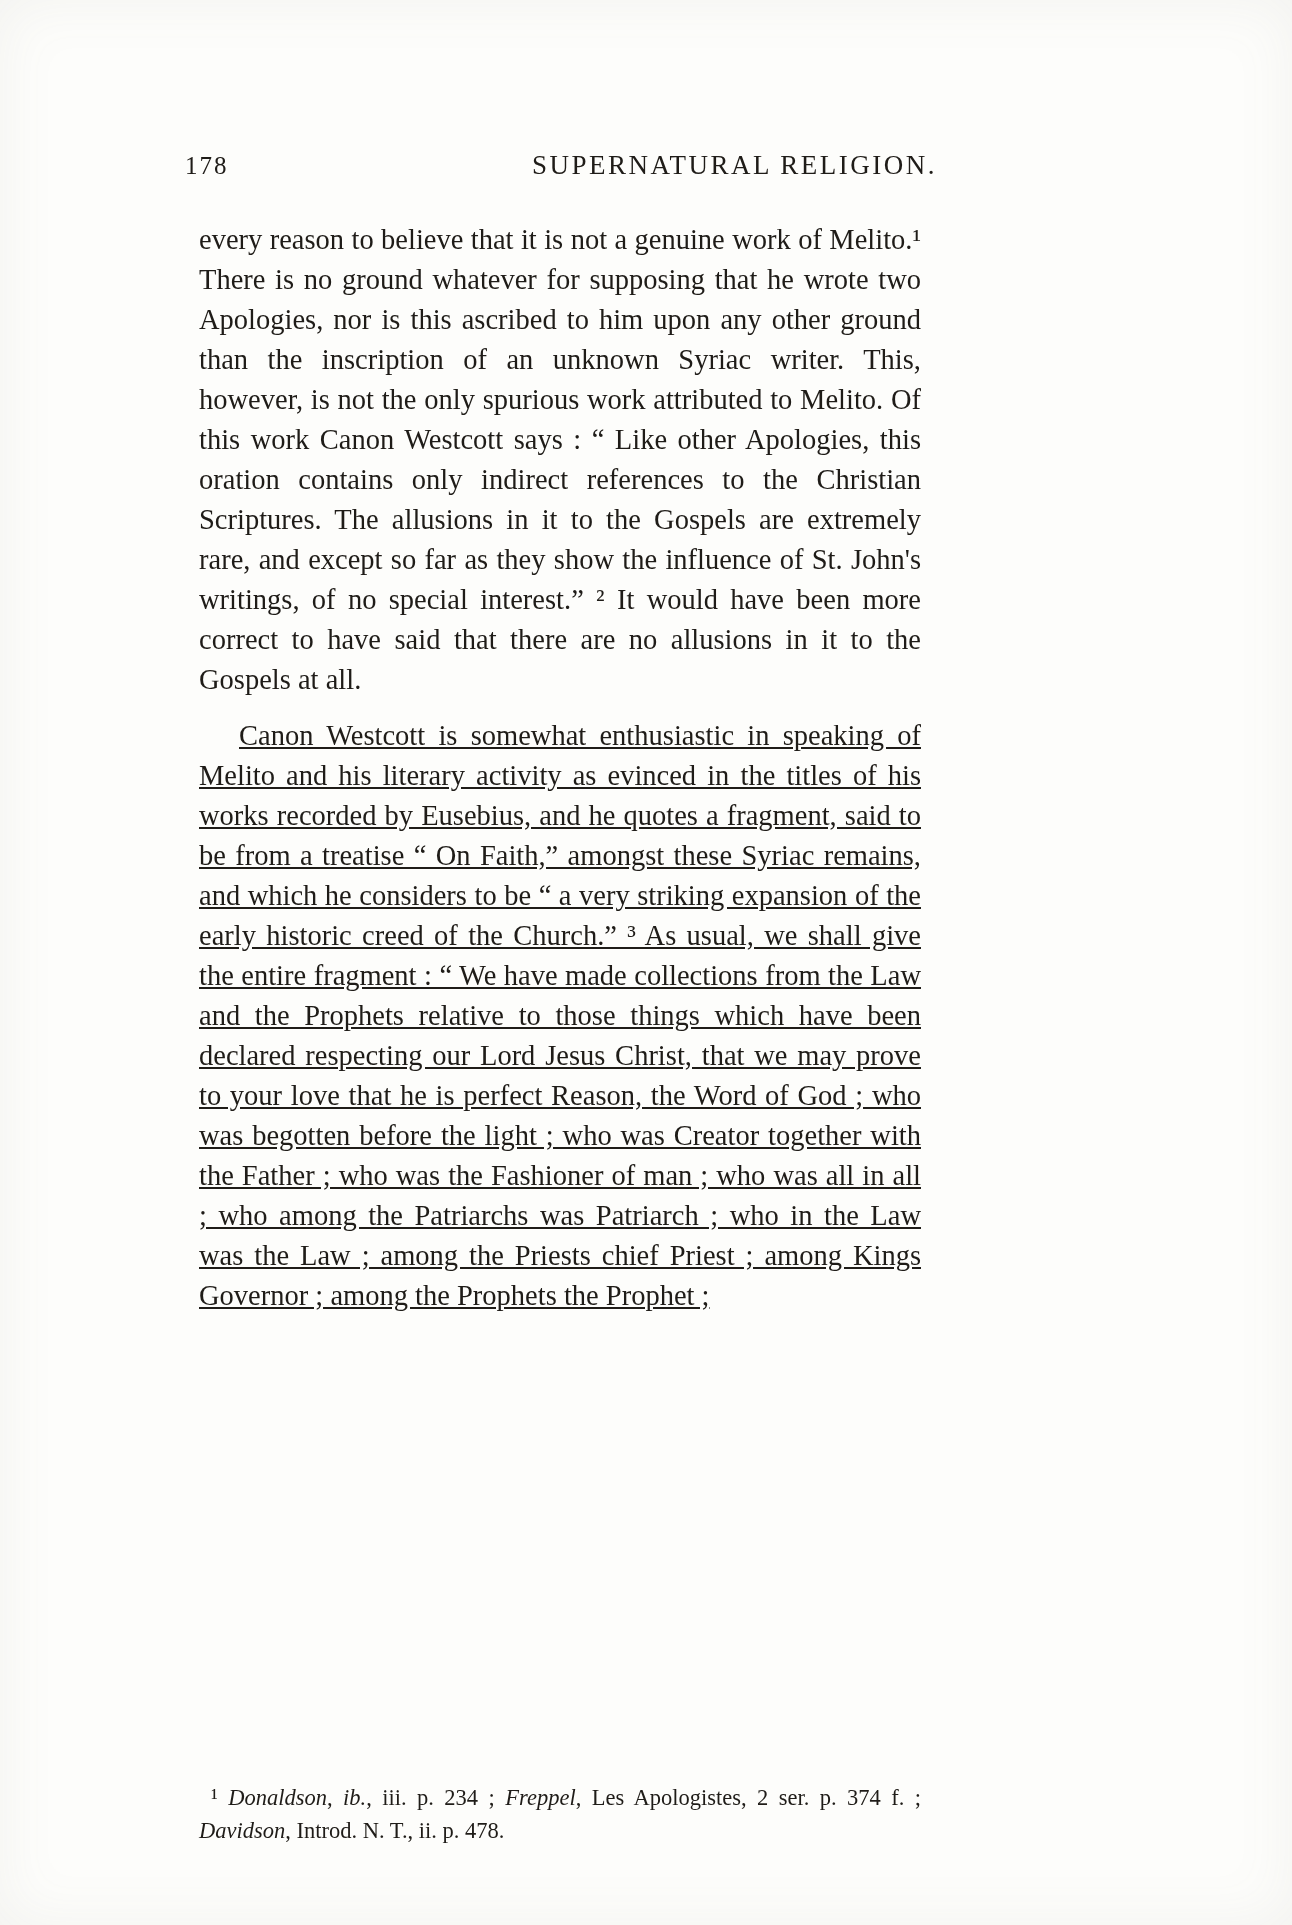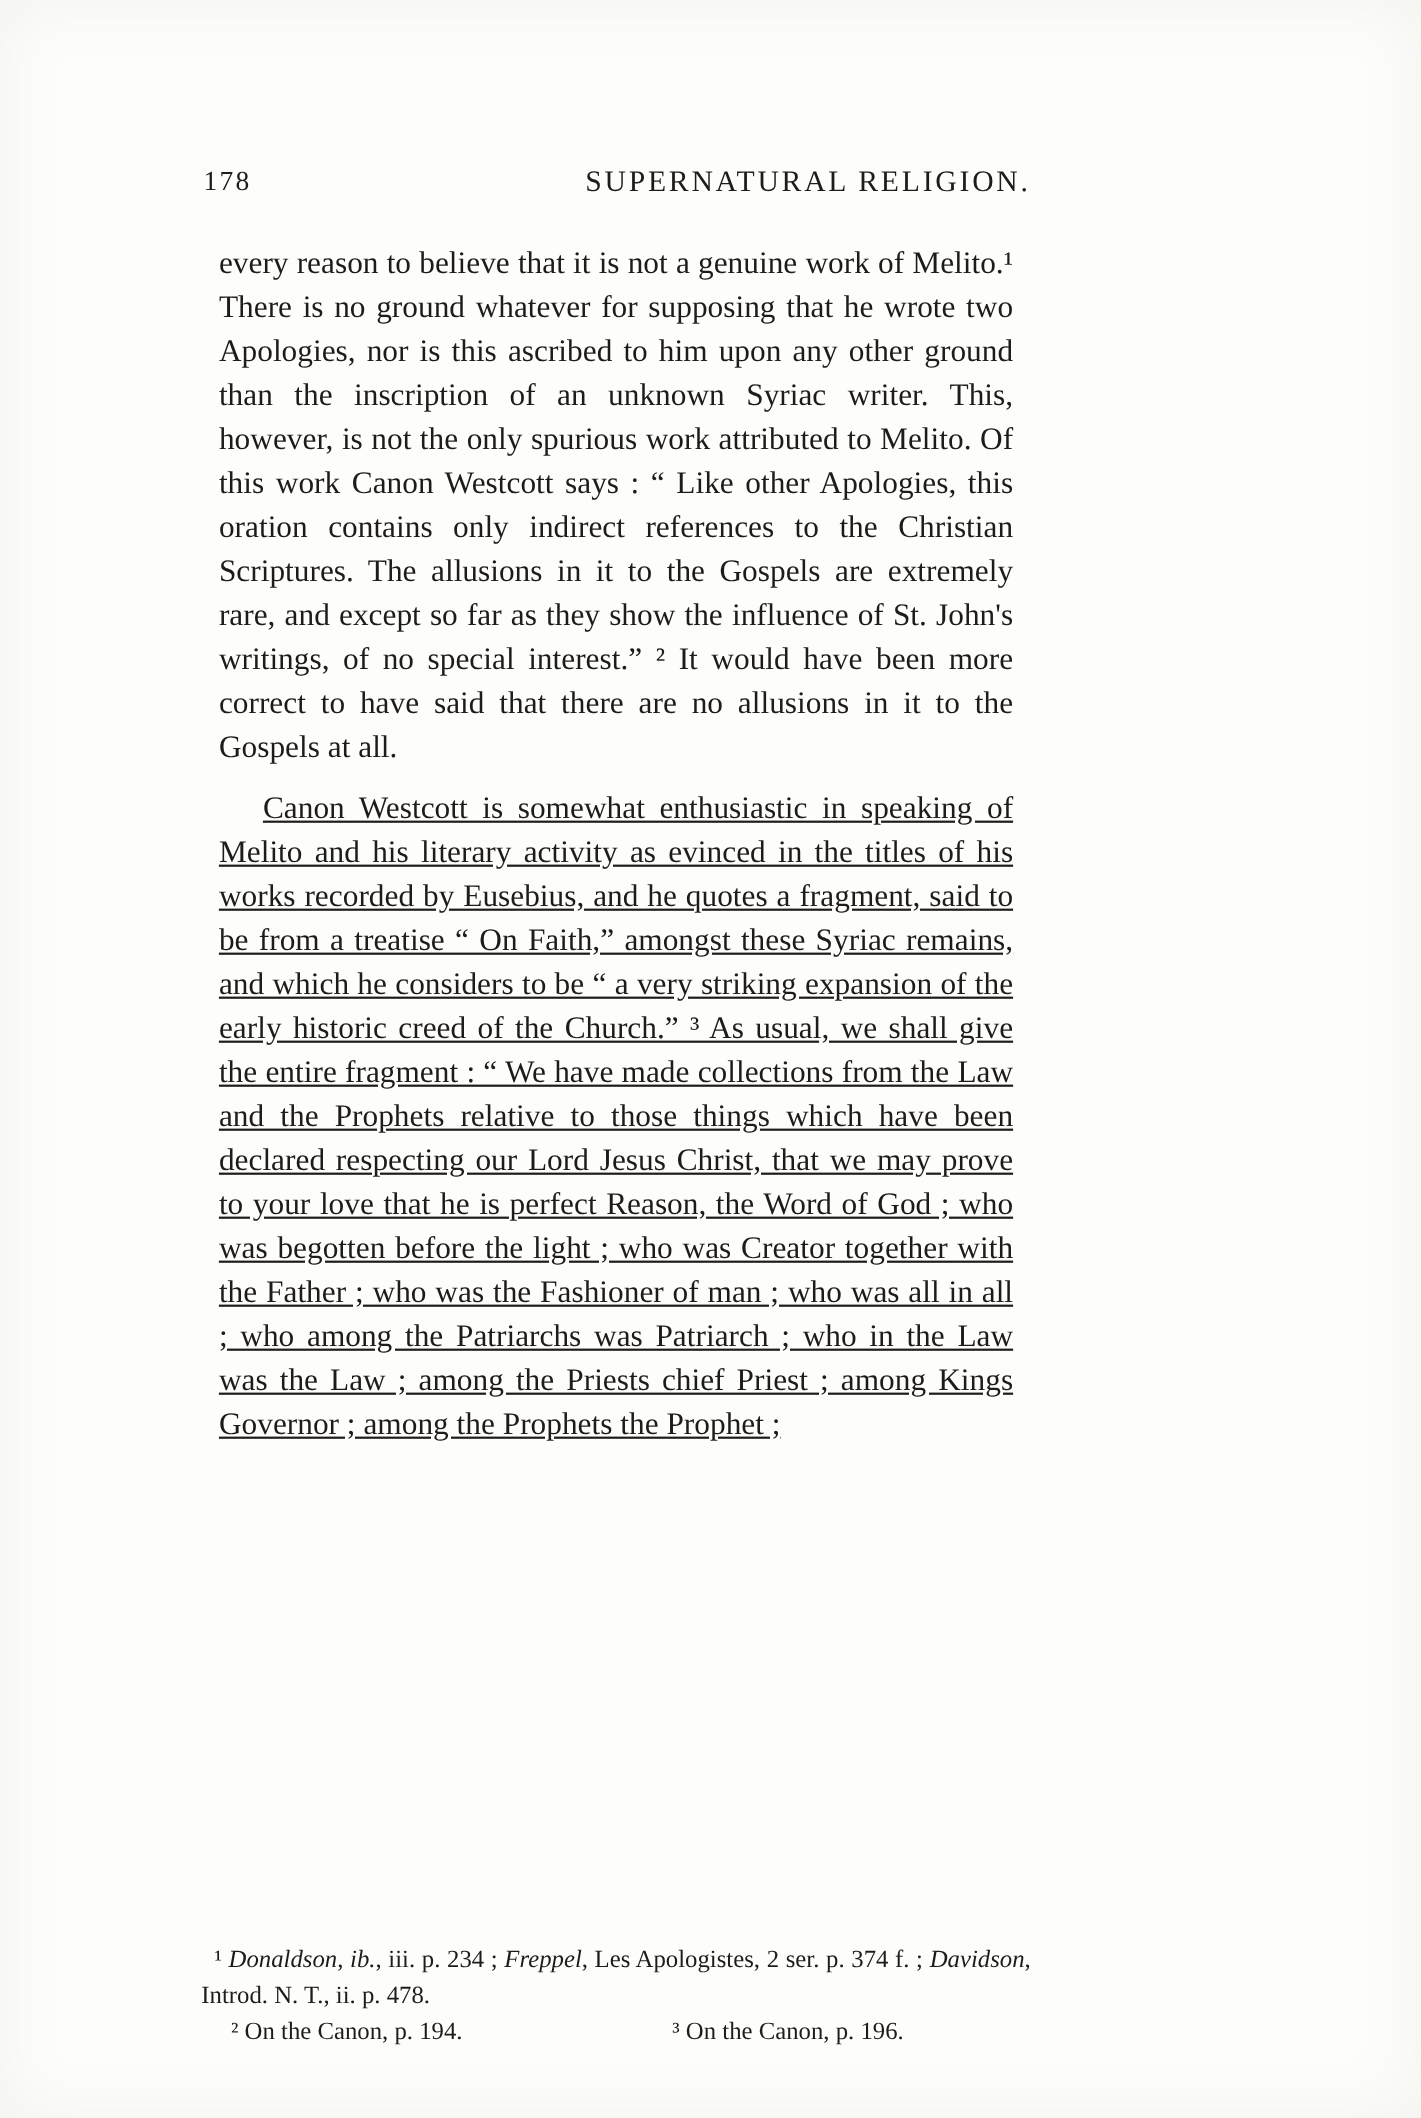--- a/index.html
+++ b/index.html
@@ -48,21 +48,21 @@
   }
   .para { margin: 16px; }
   .para.indented { text-indent: 40px; text-decoration: underline; }
   .footnotes {
     margin-top: auto;
     font-size: 22.5px;
     line-height: 33px;
     flex: 0 0 auto;
   }
   .footnote-long {
-    margin: 0;
+    margin: 16px;
     text-align: justify;
     text-justify: inter-word;
     text-indent: 12px;
   }
   .footnote-row {
     margin: 0;
     white-space: nowrap;
   }
   .fn-left { margin-left: 27px; }
   .fn-right { margin-left: 185px; }
@@ -77,19 +77,15 @@
     <span class="running-title">SUPERNATURAL RELIGION.</span>
   </div>
 
   <div class="page-body">
     <p class="para">every reason to believe that it is not a genuine work of Melito.¹ There is no ground whatever for supposing that he wrote two Apologies, nor is this ascribed to him upon any other ground than the inscription of an unknown Syriac writer. This, however, is not the only spurious work attributed to Melito. Of this work Canon Westcott says : “ Like other Apologies, this oration contains only indirect references to the Christian Scriptures. The allusions in it to the Gospels are extremely rare, and except so far as they show the influence of St. John's writings, of no special interest.” ² It would have been more correct to have said that there are no allusions in it to the Gospels at all.</p>
     <p class="para indented">Canon Westcott is somewhat enthusiastic in speaking of Melito and his literary activity as evinced in the titles of his works recorded by Eusebius, and he quotes a fragment, said to be from a treatise “ On Faith,” amongst these Syriac remains, and which he considers to be “ a very striking expansion of the early historic creed of the Church.” ³ As usual, we shall give the entire fragment : “ We have made collections from the Law and the Prophets relative to those things which have been declared respecting our Lord Jesus Christ, that we may prove to your love that he is perfect Reason, the Word of God ; who was begotten before the light ; who was Creator together with the Father ; who was the Fashioner of man ; who was all in all ; who among the Patriarchs was Patriarch ; who in the Law was the Law ; among the Priests chief Priest ; among Kings Governor ; among the Prophets the Prophet ;</p>
   </div>
 
   <div class="footnotes">
     <p class="footnote-long"><span>¹ </span><span style="font-style: italic;">Donaldson</span><span>, </span><span style="font-style: italic;">ib.</span><span>, iii. p. 234 ; </span><span style="font-style: italic;">Freppel</span><span>, Les Apologistes, 2 ser. p. 374 f. ; </span><span style="font-style: italic;">Davidson</span><span>, Introd. N. T., ii. p. 478.</span></p>
-    <p class="footnote-row">
-      <span class="fn-left">² On the Canon, p. 194.</span>
-      <span class="fn-right">³ On the Canon, p. 196.</span>
-    </p>
   </div>
 
 </div>
 
 </body></html>

